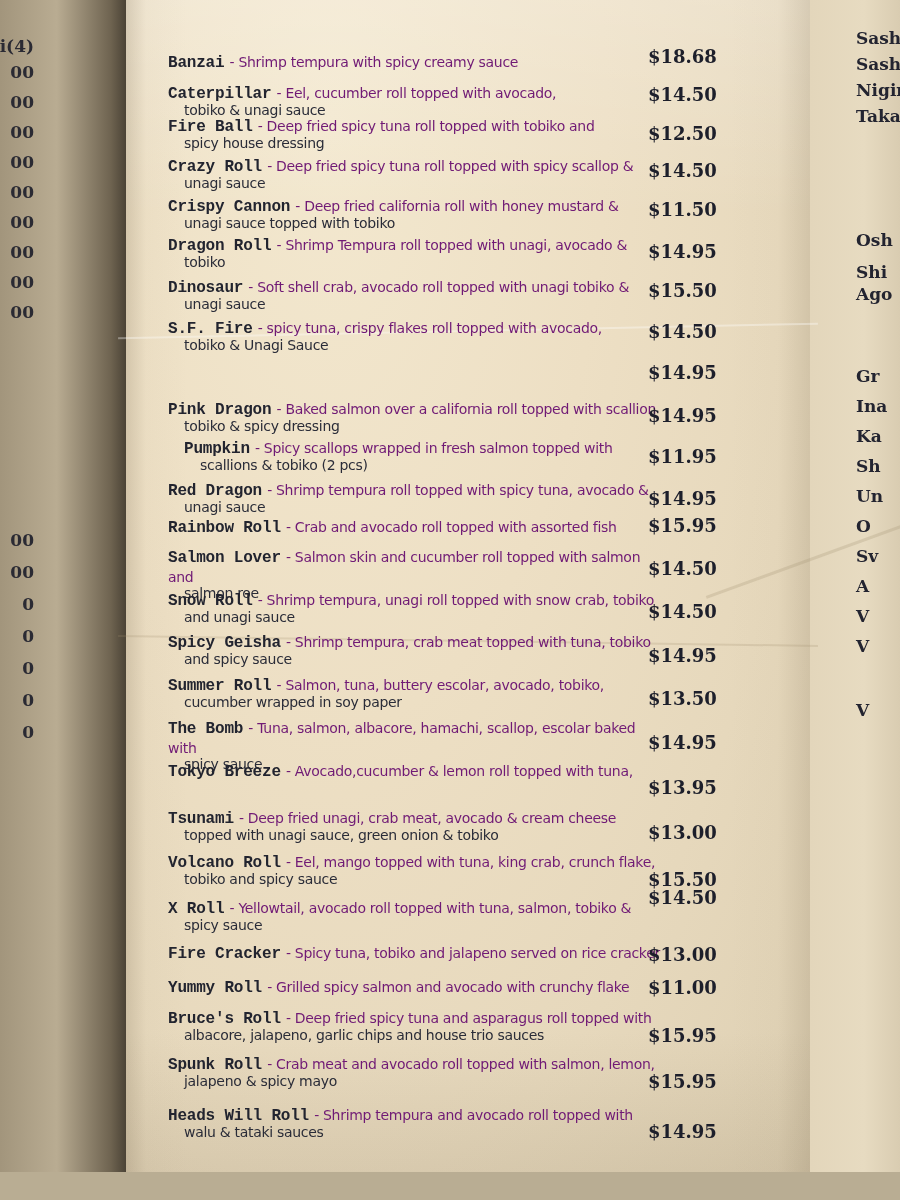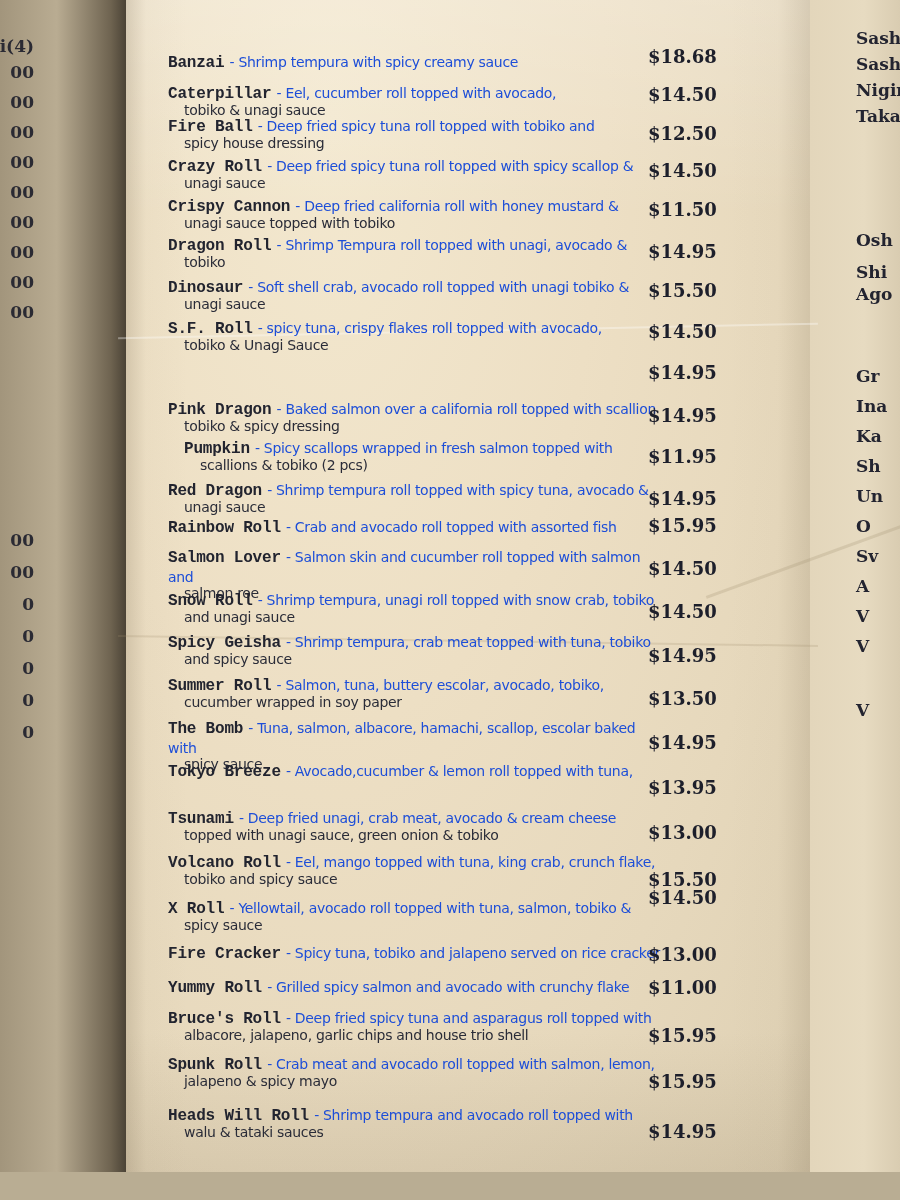--- a/index.html
+++ b/index.html
@@ -99,21 +99,21 @@
   .item .nm {
     font-family: Liberation Mono, monospace;
     font-weight: bold;
     font-size: 16px;
     letter-spacing: -0.2px;
   }
   .item .ds {
     font-family: "DejaVu Sans", sans-serif;
     font-size: 14px;
     letter-spacing: -0.3px;
-    color: #1d4ed8;
+    color: #701a75;
   }
   .item .ds2 {
     display: block;
     font-family: "DejaVu Sans", sans-serif;
     font-size: 14px;
     letter-spacing: -0.3px;
     color: #2a2c38;
     margin-left: 16px;
     margin-top: -1px;
   }
@@ -187,21 +187,21 @@
       <div class="item" style="left: 168px; top: 116px; width: 500px;"><span class="nm">Fire Ball</span> <span class="ds">- Deep fried spicy tuna roll topped with tobiko and</span><span class="ds2">spicy house dressing</span></div>
       <div class="price" style="left: 648px; top: 123px;">$12.50</div>
       <div class="item" style="left: 168px; top: 156px; width: 500px;"><span class="nm">Crazy Roll</span> <span class="ds">- Deep fried spicy tuna roll topped with spicy scallop &amp;</span><span class="ds2">unagi  sauce</span></div>
       <div class="price" style="left: 648px; top: 160px;">$14.50</div>
       <div class="item" style="left: 168px; top: 196px; width: 500px;"><span class="nm">Crispy Cannon</span> <span class="ds">- Deep fried california roll with honey mustard &amp;</span><span class="ds2">unagi sauce topped with tobiko</span></div>
       <div class="price" style="left: 648px; top: 199px;">$11.50</div>
       <div class="item" style="left: 168px; top: 235px; width: 500px;"><span class="nm">Dragon Roll</span> <span class="ds">- Shrimp Tempura roll topped with unagi, avocado &amp;</span><span class="ds2">tobiko</span></div>
       <div class="price" style="left: 648px; top: 241px;">$14.95</div>
       <div class="item" style="left: 168px; top: 277px; width: 500px;"><span class="nm">Dinosaur</span> <span class="ds">- Soft shell crab, avocado roll topped with unagi tobiko &amp;</span><span class="ds2">unagi sauce</span></div>
       <div class="price" style="left: 648px; top: 280px;">$15.50</div>
-      <div class="item" style="left: 168px; top: 318px; width: 500px;"><span class="nm">S.F. Roll</span> <span class="ds">- spicy tuna, crispy flakes roll topped with avocado,</span><span class="ds2">tobiko &amp; Unagi Sauce</span></div>
+      <div class="item" style="left: 168px; top: 318px; width: 500px;"><span class="nm">S.F. Fire</span> <span class="ds">- spicy tuna, crispy flakes roll topped with avocado,</span><span class="ds2">tobiko &amp; Unagi Sauce</span></div>
       <div class="price" style="left: 648px; top: 321px;">$14.50</div>
       <div class="price" style="left: 648px; top: 362px;">$14.95</div>
       <div class="item" style="left: 168px; top: 399px; width: 500px;"><span class="nm">Pink Dragon</span> <span class="ds">- Baked salmon over a california roll topped with scallion</span><span class="ds2">tobiko &amp; spicy dressing</span></div>
       <div class="price" style="left: 648px; top: 405px;">$14.95</div>
       <div class="item" style="left: 164px; top: 438px; width: 500px; margin-left: 20px;"><span class="nm">Pumpkin</span> <span class="ds">- Spicy scallops wrapped in fresh salmon topped with</span><span class="ds2">scallions &amp; tobiko (2 pcs)</span></div>
       <div class="price" style="left: 648px; top: 446px;">$11.95</div>
       <div class="item" style="left: 168px; top: 480px; width: 500px;"><span class="nm">Red Dragon</span> <span class="ds">- Shrimp tempura roll topped with spicy tuna, avocado &amp;</span><span class="ds2">unagi sauce</span></div>
       <div class="price" style="left: 648px; top: 488px;">$14.95</div>
       <div class="item" style="left: 168px; top: 517px; width: 500px;"><span class="nm">Rainbow Roll</span> <span class="ds">- Crab and avocado roll topped with assorted fish</span></div>
       <div class="price" style="left: 648px; top: 515px;">$15.95</div>
@@ -220,21 +220,21 @@
       <div class="item" style="left: 168px; top: 808px; width: 500px;"><span class="nm">Tsunami</span> <span class="ds">- Deep fried unagi, crab meat, avocado &amp; cream cheese</span><span class="ds2">topped with unagi sauce, green onion &amp; tobiko</span></div>
       <div class="price" style="left: 648px; top: 822px;">$13.00</div>
       <div class="item" style="left: 168px; top: 852px; width: 500px;"><span class="nm">Volcano Roll</span> <span class="ds">- Eel, mango topped with tuna, king crab, crunch flake,</span><span class="ds2">tobiko and spicy sauce</span></div>
       <div class="price" style="left: 648px; top: 869px;">$15.50</div>
       <div class="item" style="left: 168px; top: 898px; width: 500px;"><span class="nm">X Roll</span> <span class="ds">- Yellowtail, avocado roll topped with tuna, salmon, tobiko &amp;</span><span class="ds2">spicy sauce</span></div>
       <div class="price" style="left: 648px; top: 887px;">$14.50</div>
       <div class="item" style="left: 168px; top: 943px; width: 500px;"><span class="nm">Fire Cracker</span> <span class="ds">- Spicy tuna, tobiko and jalapeno served on rice cracker</span></div>
       <div class="price" style="left: 648px; top: 944px;">$13.00</div>
       <div class="item" style="left: 168px; top: 977px; width: 500px;"><span class="nm">Yummy Roll</span> <span class="ds">- Grilled spicy salmon and avocado with crunchy flake</span></div>
       <div class="price" style="left: 648px; top: 977px;">$11.00</div>
-      <div class="item" style="left: 168px; top: 1008px; width: 500px;"><span class="nm">Bruce's Roll</span> <span class="ds">- Deep fried spicy tuna and asparagus roll topped with</span><span class="ds2">albacore, jalapeno, garlic chips and house trio shell</span></div>
+      <div class="item" style="left: 168px; top: 1008px; width: 500px;"><span class="nm">Bruce's Roll</span> <span class="ds">- Deep fried spicy tuna and asparagus roll topped with</span><span class="ds2">albacore, jalapeno, garlic chips and house trio sauces</span></div>
       <div class="price" style="left: 648px; top: 1025px;">$15.95</div>
       <div class="item" style="left: 168px; top: 1054px; width: 500px;"><span class="nm">Spunk Roll</span> <span class="ds">- Crab meat and avocado roll topped with salmon, lemon,</span><span class="ds2">jalapeno &amp; spicy mayo</span></div>
       <div class="price" style="left: 648px; top: 1071px;">$15.95</div>
       <div class="item" style="left: 168px; top: 1105px; width: 500px;"><span class="nm">Heads Will Roll</span> <span class="ds">- Shrimp tempura and avocado roll topped with</span><span class="ds2">walu &amp; tataki  sauces</span></div>
       <div class="price" style="left: 648px; top: 1121px;">$14.95</div>
     </div>
 
 </div>
 
 </body></html>

